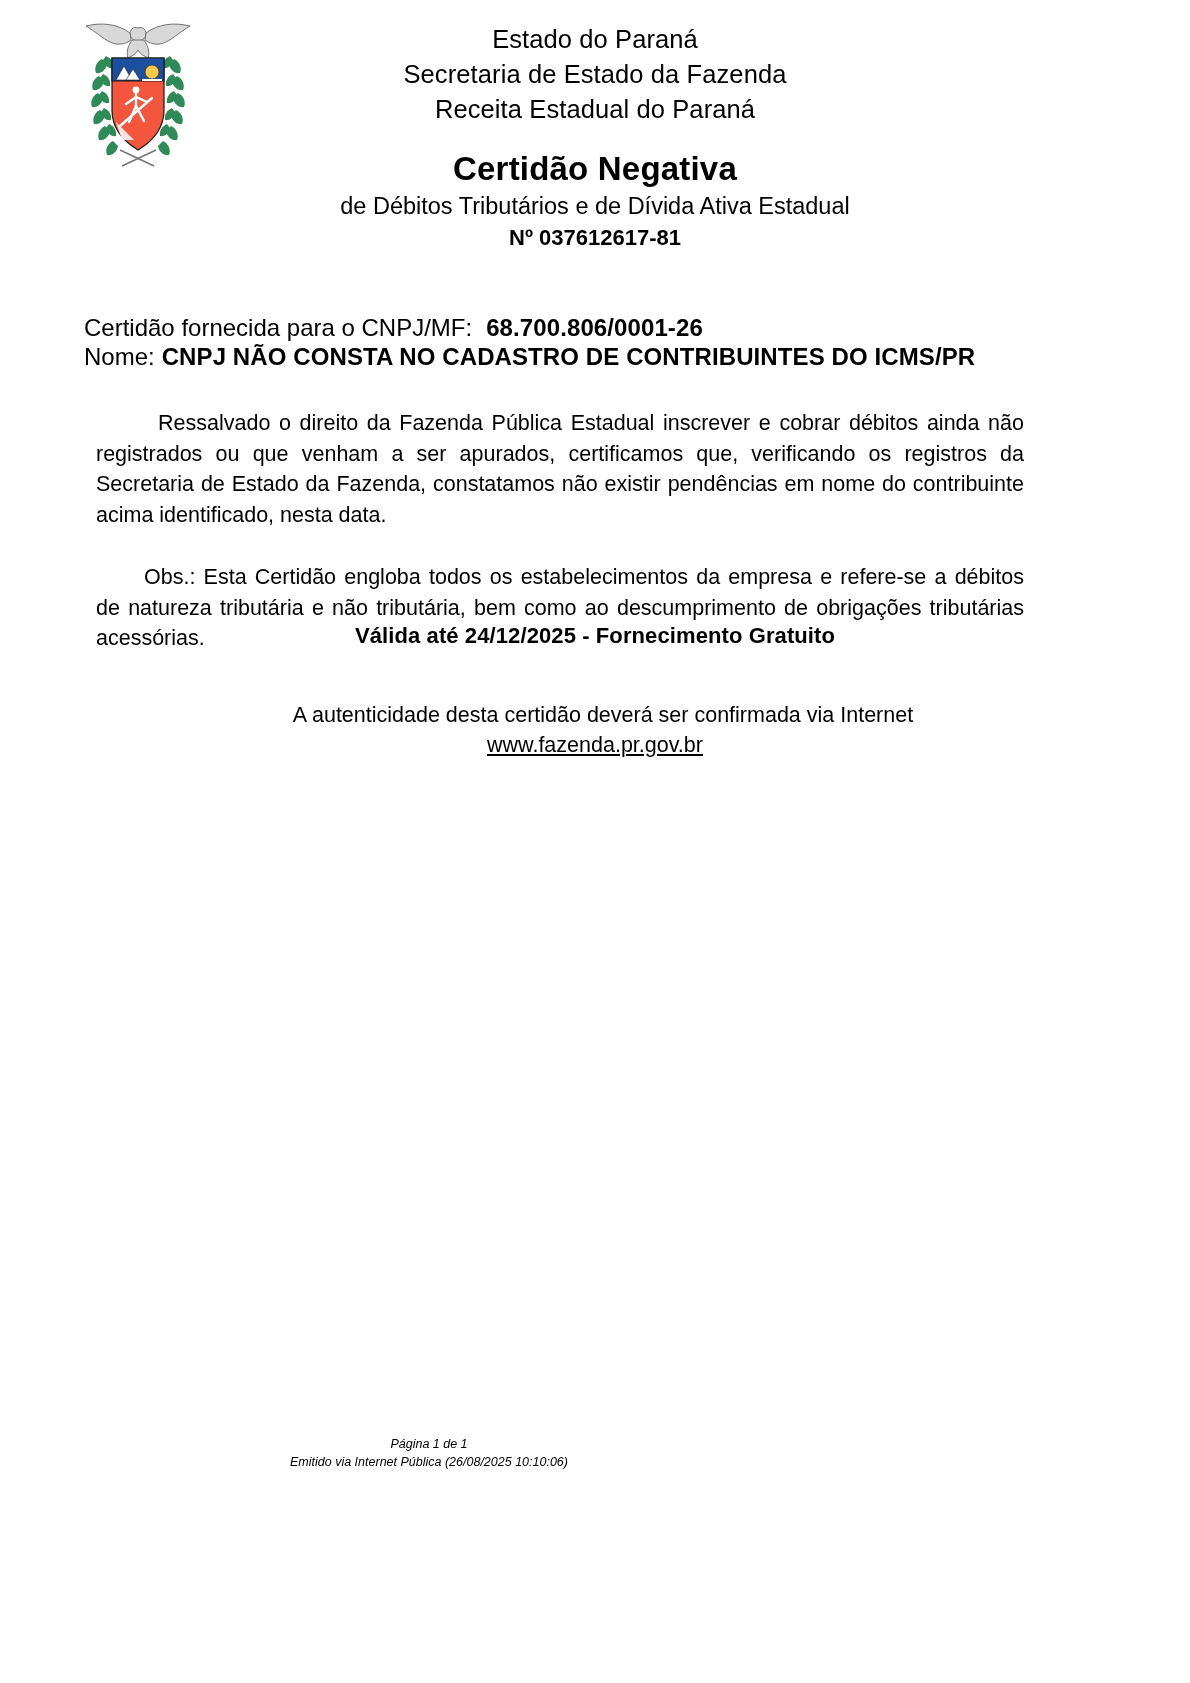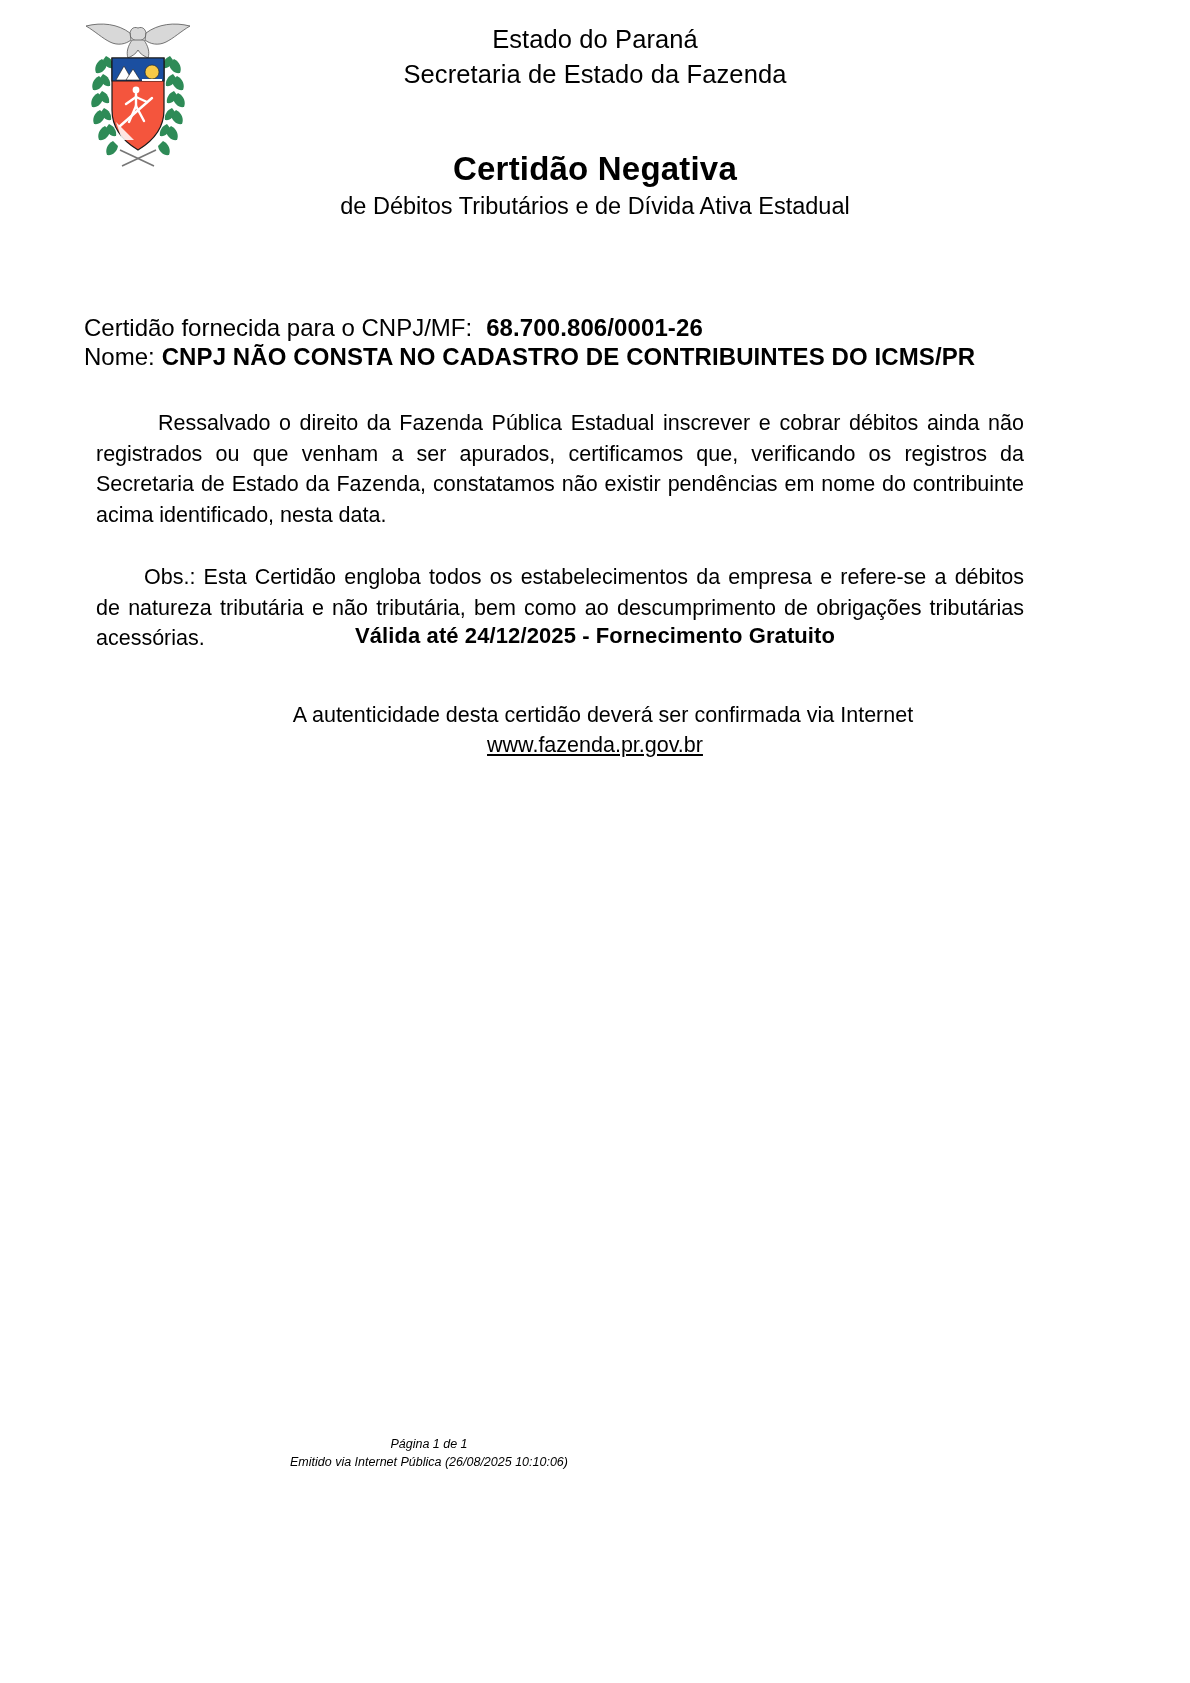--- a/index.html
+++ b/index.html
@@ -232,26 +232,28 @@
           <path d="M64 92 L72 107"></path>
           <path d="M48 112 L80 84"></path>
         </g>
         <path d="M44 108 L62 126 L50 126 Z" fill="#ffffff" opacity="0.85"></path>
       </svg>
     </div>
 
     <div class="header-lines">
       <div class="hline">Estado do Paraná</div>
       <div class="hline">Secretaria de Estado da Fazenda</div>
+      <div class="hline">Receita Estadual do Paraná</div>
     </div>
   </div>
 
   <div class="title-block">
     <div class="doc-title">Certidão Negativa</div>
     <div class="doc-subtitle">de Débitos Tributários e de Dívida Ativa Estadual</div>
+    <div class="doc-number">Nº 037612617-81</div>
   </div>
 
   <div class="body-area">
 
     <div class="field-line">
       <span class="field-label">Certidão fornecida para o CNPJ/MF:</span><span class="gap-sm"></span><span class="field-value">68.700.806/0001-26</span>
     </div>
 
     <div class="field-line">
       <span class="field-label">Nome:</span><span class="gap-xs"></span><span class="field-value">CNPJ NÃO CONSTA NO CADASTRO DE CONTRIBUINTES DO ICMS/PR</span>

